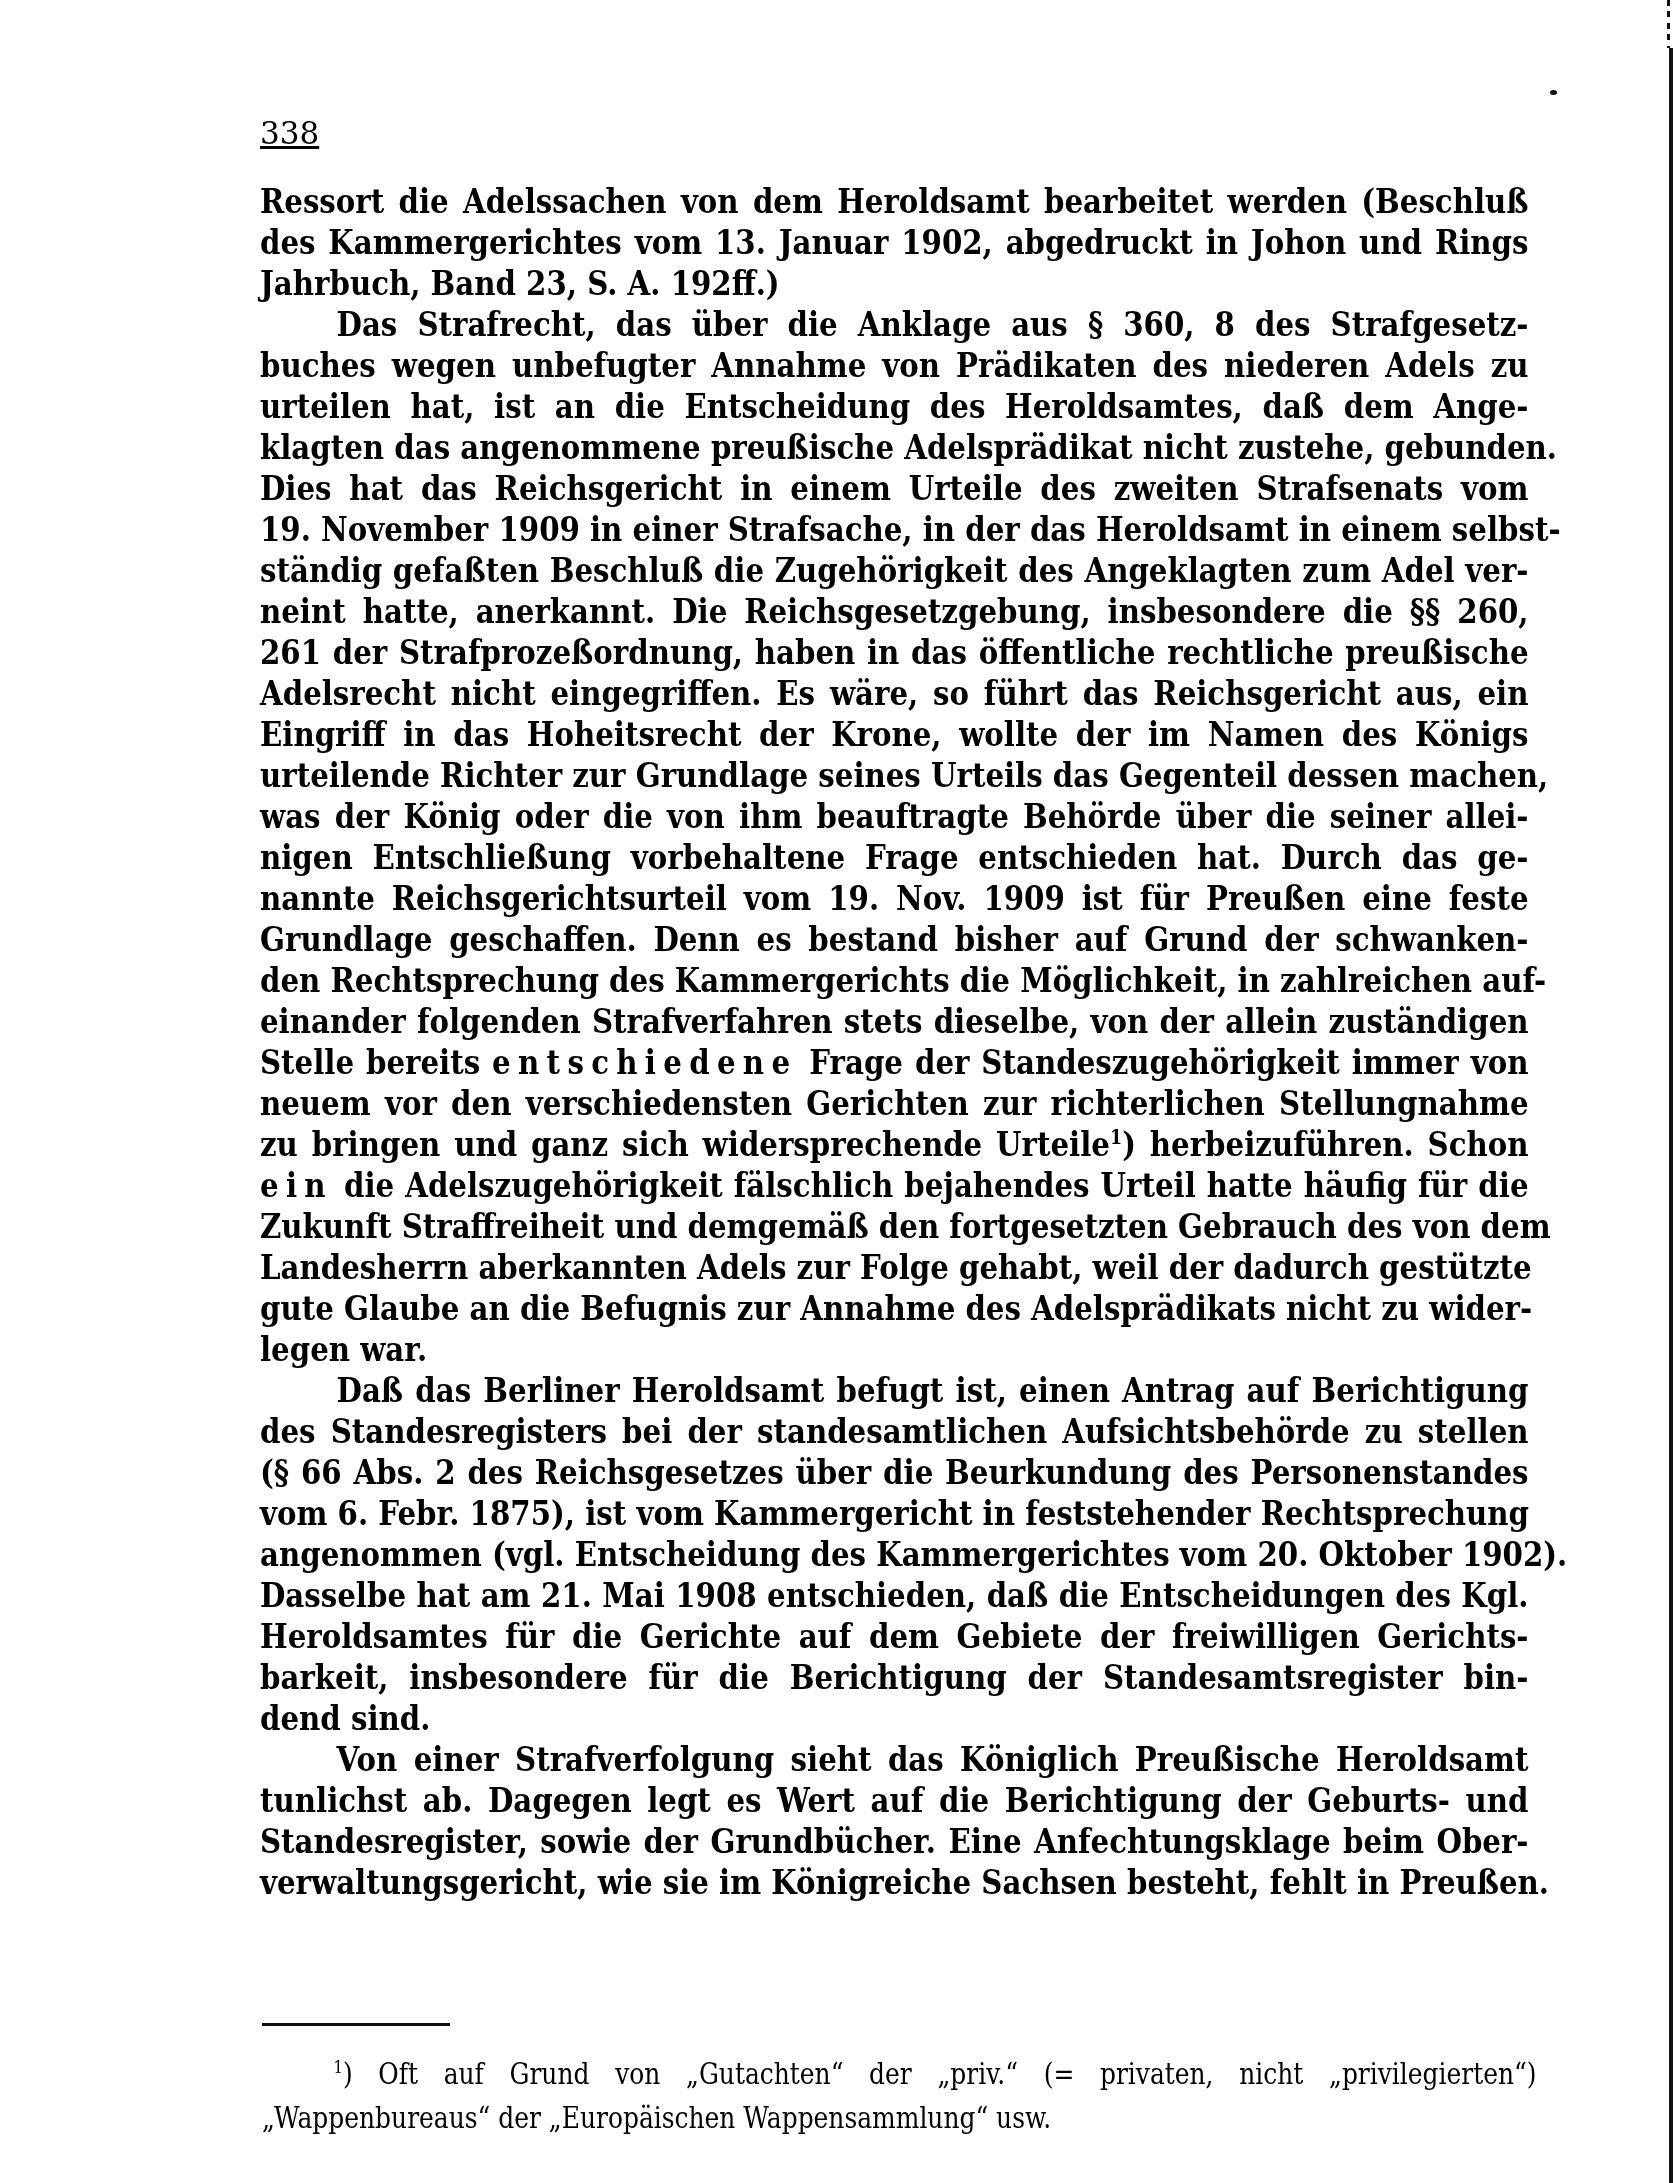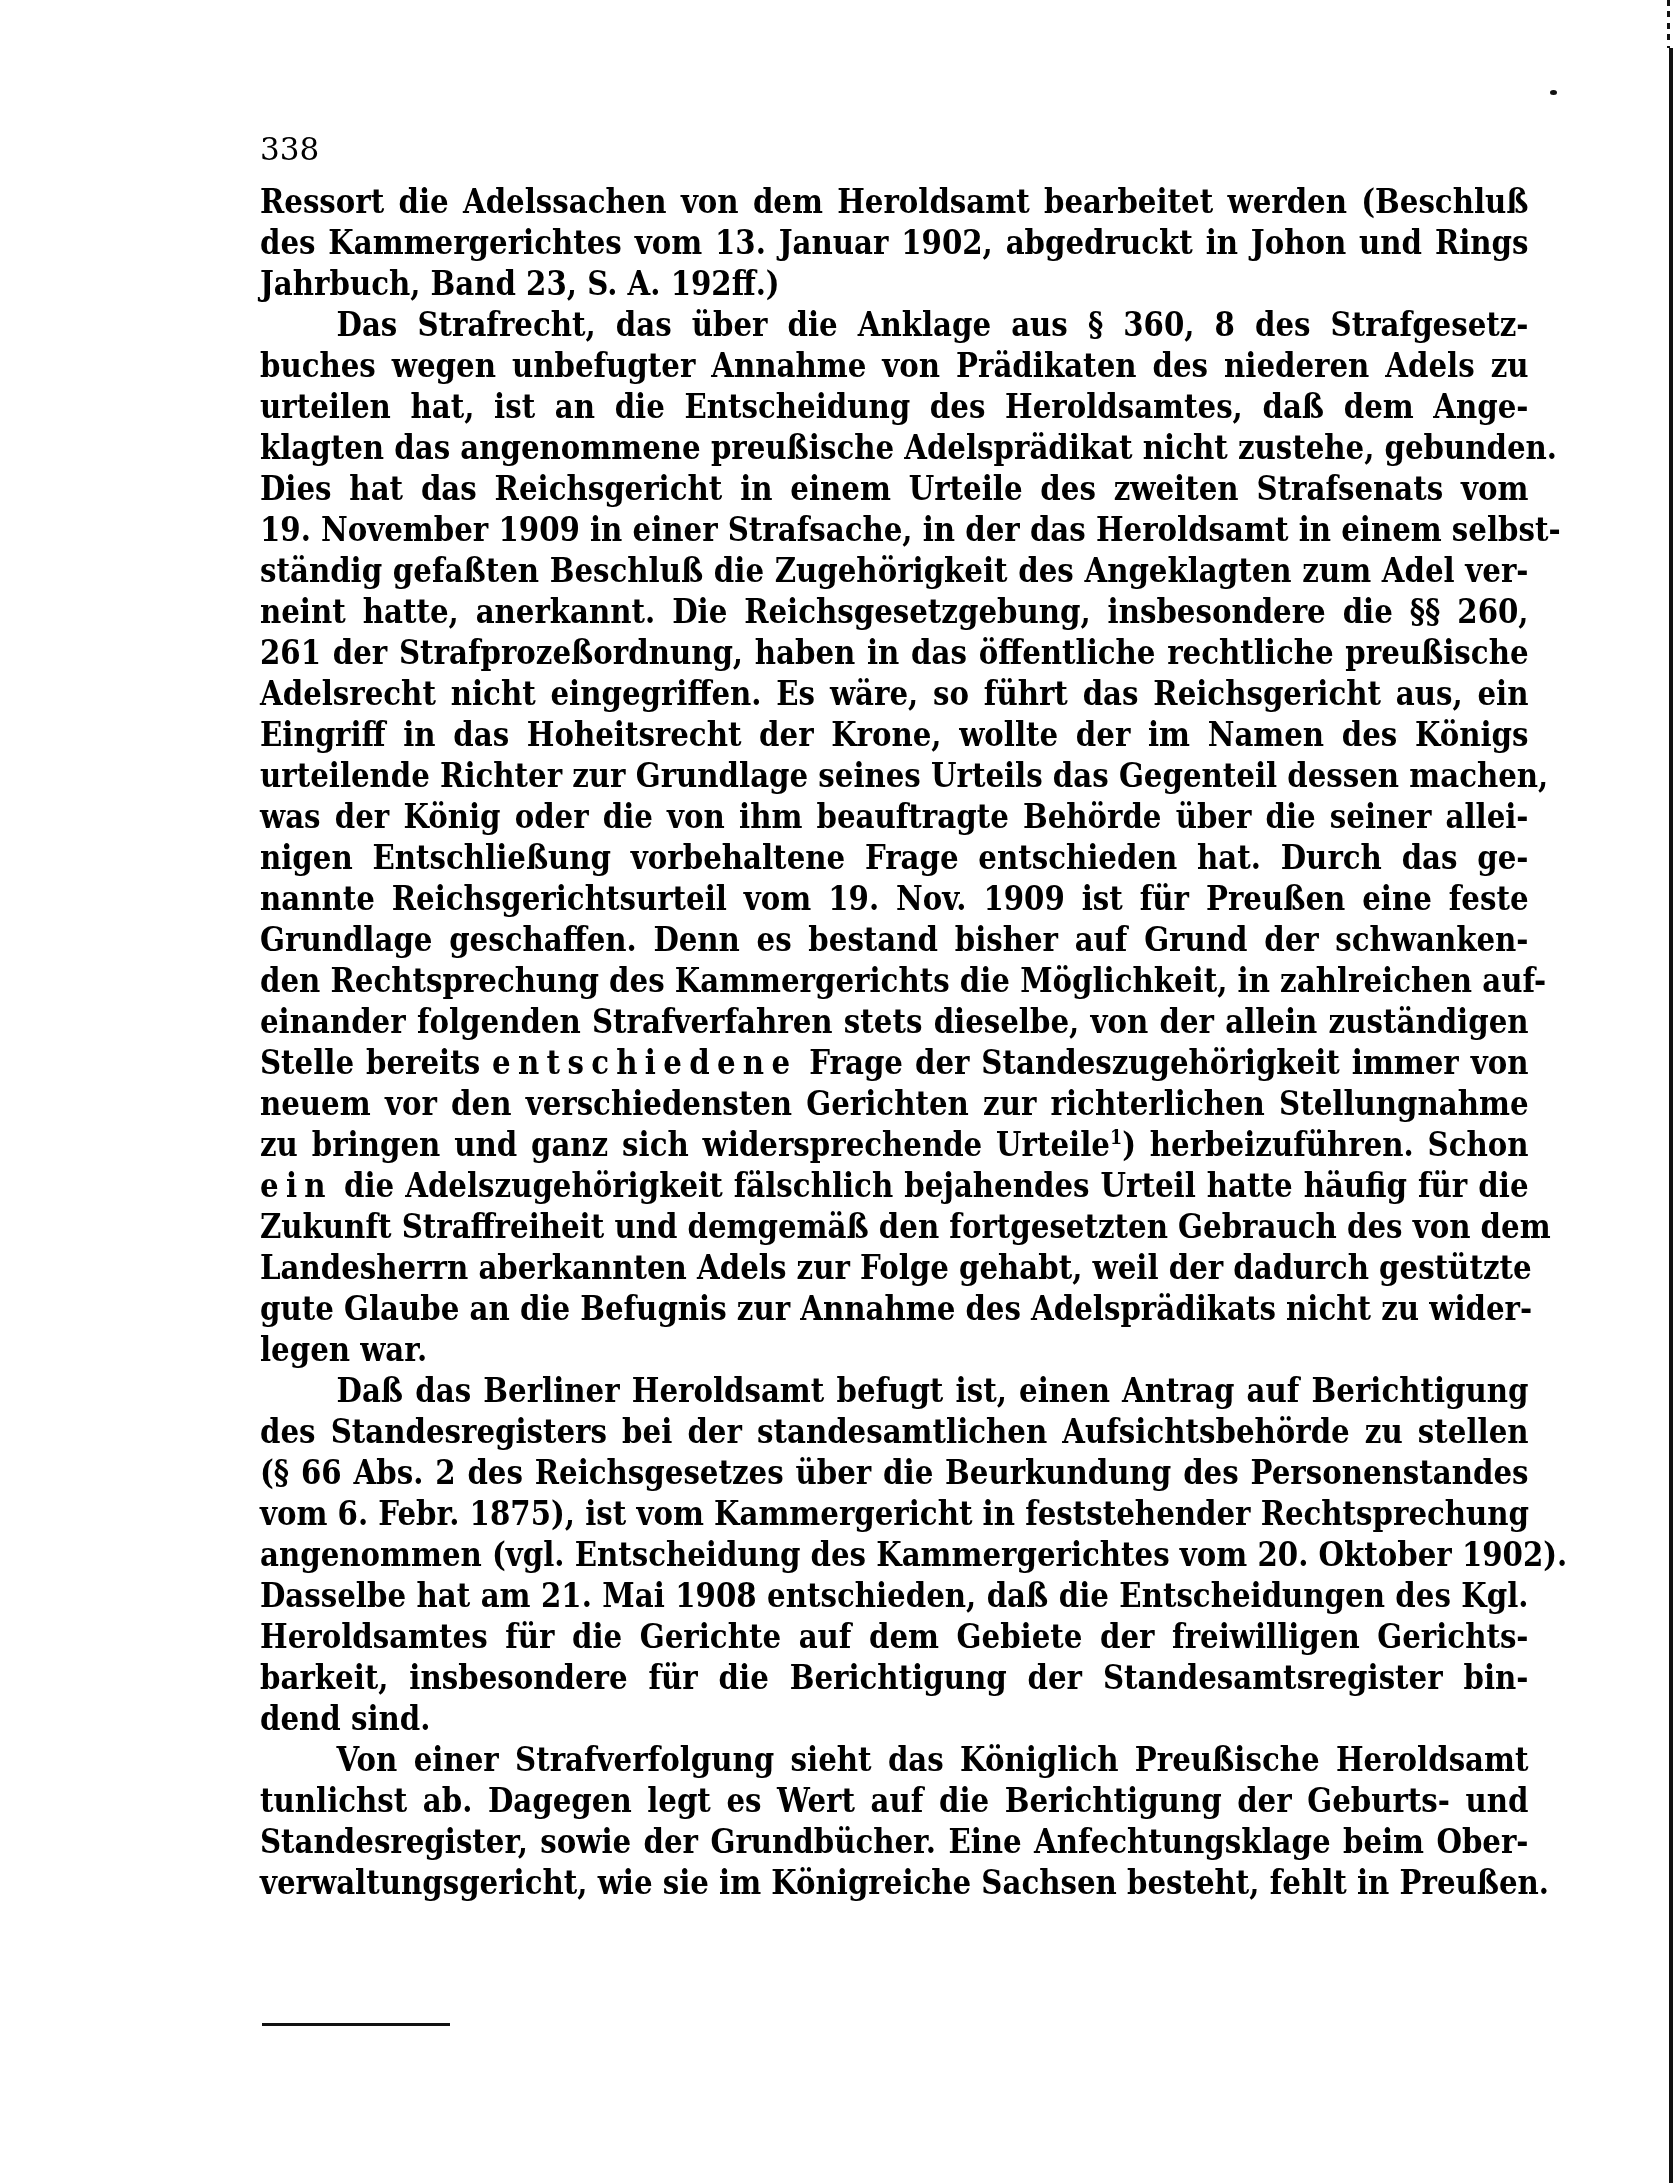--- a/index.html
+++ b/index.html
@@ -1,21 +1,21 @@
 <!DOCTYPE html>
 <html style="font-size:7px"><head>
   <meta charset="utf-8">
   <style>
     html, body { margin: 0; padding: 0; background: #ffffff; }
     body { width: 1673px; height: 2393px; position: relative; overflow: hidden;
            font-family: "DejaVu Serif", "Liberation Serif", serif; color: #000; }
     .page { position: absolute; left: 0; top: 0; width: 1673px; height: 2393px; background: #fff; }
     .header { position: absolute; top: 109px; left: 260px; width: 1292px; height: 48px;
               font-size: 31px; line-height: 48px; }
-    .header .pageno { position: absolute; left: 0; top: 16px; }
+    .header .pageno { position: absolute; left: 0; top: 0; text-decoration: underline; }
     .header .running { position: absolute; left: 437px; top: 0; }
     .body { position: absolute; left: 260px; top: 181px; width: 1268px; font-weight: bold; }
     .line { display: block; height: 41px; line-height: 41px; font-size: 34px;
             white-space: nowrap; text-align: justify; text-align-last: justify;
             transform: scaleX(0.86); transform-origin: left center; width: 1475px; }
     .line.last { text-align-last: left; }
     .line.indent { padding-left: 89px; width: 1386px; }
     .spaced { letter-spacing: 0.25em; }
     .footnote-rule { position: absolute; left: 262px; top: 2023px; width: 188px; height: 2.6px; background: #111; }
     .footnotes { position: absolute; left: 262px; top: 2052px; width: 1275px; }
@@ -78,18 +78,22 @@
       <span class="line">Heroldsamtes für die Gerichte auf dem Gebiete der freiwilligen Gerichts-</span>
       <span class="line">barkeit, insbesondere für die Berichtigung der Standesamtsregister bin-</span>
       <span class="line last">dend sind.</span>
       <span class="line indent">Von einer Strafverfolgung sieht das Königlich Preußische Heroldsamt</span>
       <span class="line">tunlichst ab. Dagegen legt es Wert auf die Berichtigung der Geburts- und</span>
       <span class="line">Standesregister, sowie der Grundbücher. Eine Anfechtungsklage beim Ober-</span>
       <span class="line">verwaltungsgericht, wie sie im Königreiche Sachsen besteht, fehlt in Preußen.</span>
     </div>
 
   <div class="footnote-rule"></div>
+  <div class="footnotes" id="footnotes">
+      <span class="fline indent"><sup>1</sup>) Oft auf Grund von „Gutachten“ der „priv.“ (= privaten, nicht „privilegierten“)</span>
+      <span class="fline last">„Wappenbureaus“ der „Europäischen Wappensammlung“ usw.</span>
+    </div>
 
   <div class="edge-gap"></div>
   <div class="edge-line"></div>
   <div class="speck" style="left:1550px;top:90px;width:7px;height:5.2px;"></div>
 </div>
 
 
 </body></html>

